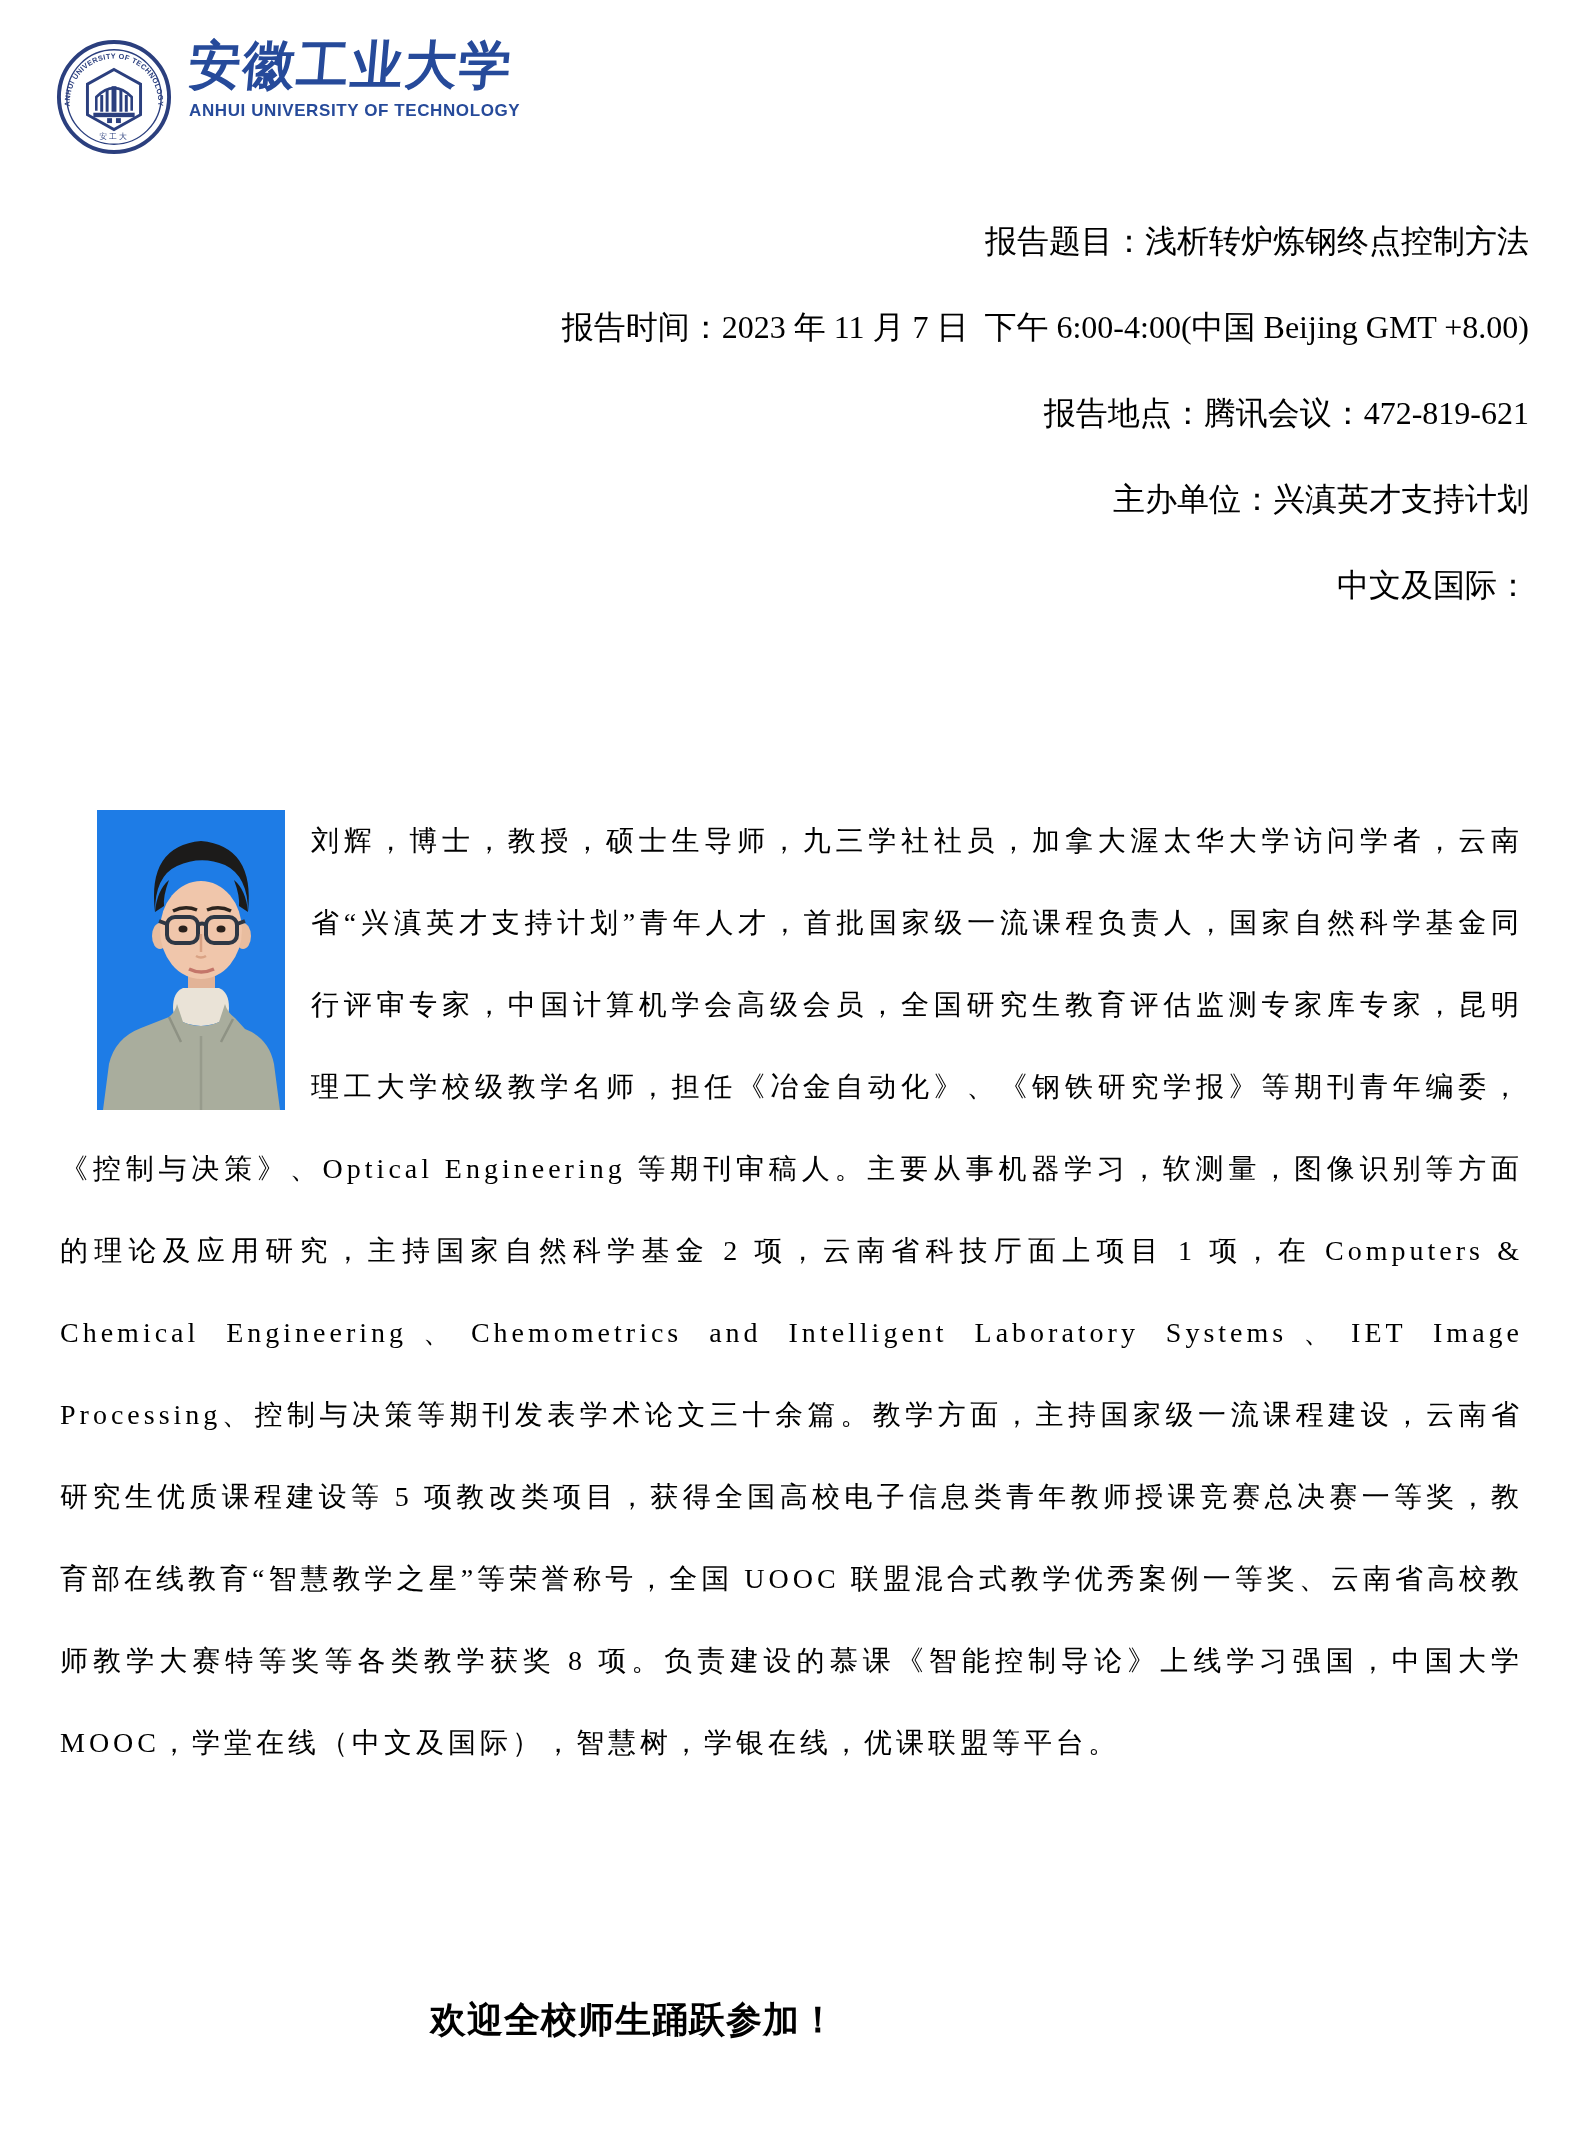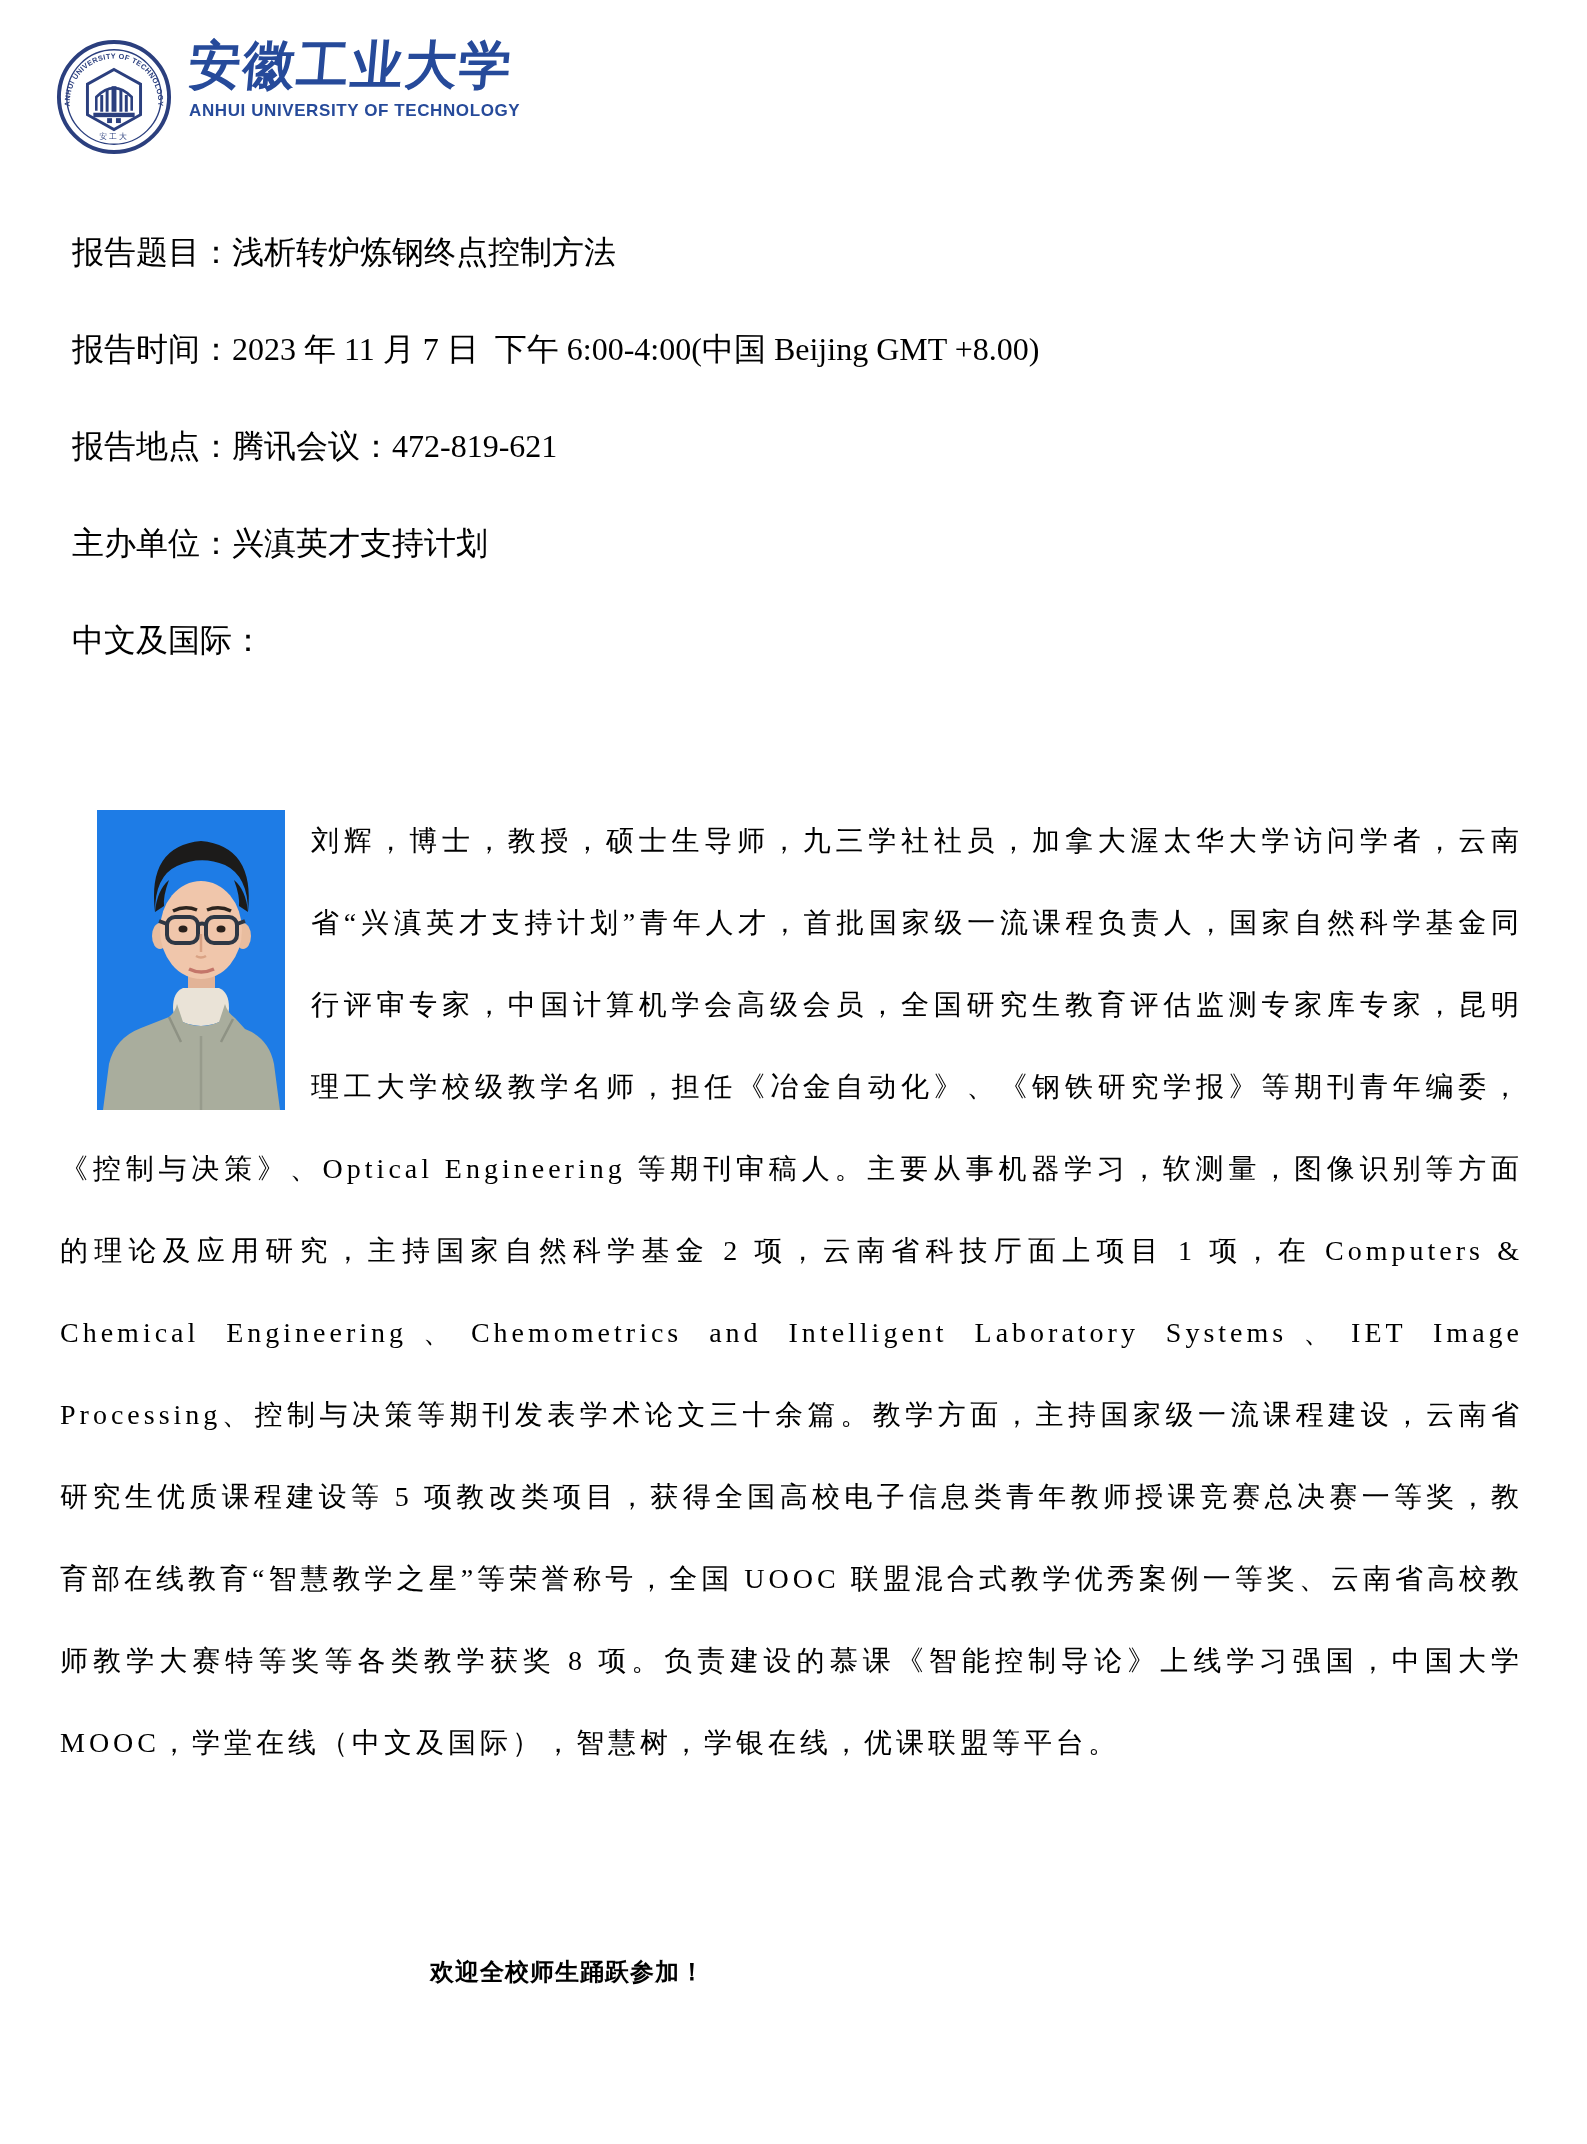--- a/index.html
+++ b/index.html
@@ -20,36 +20,36 @@
     letter-spacing:2px;line-height:1.15;
     transform:skewX(-5deg);
   }
   .brand-en{
     font-family:"Liberation Sans","DejaVu Sans",sans-serif;
     font-size:17px;font-weight:bold;color:#264a9a;
     letter-spacing:0.6px;margin-top:5px;
   }
   
   .details{position:absolute;left:60px;top:198px;width:1470px;}
-  .details p{margin:12px;font-size:32px;line-height:85px;white-space:pre;}
+  .details p{margin:1px;font-size:32px;line-height:85px;white-space:pre;text-align:right;}
   
   .bio{
     position:absolute;left:60px;top:800px;width:1463px;
     font-size:28px;line-height:82px;
     text-align:justify;letter-spacing:4px;
   }
   .photo{
     float:left;display:block;
     width:188px;height:300px;
     margin:10px 26px 8px 37px;
   }
   
   .footer{
-    position:absolute;left:430px;top:1956px;
-    font-size:24px;font-weight:bold;letter-spacing:1px;
+    position:absolute;left:430px;top:1996px;
+    font-size:36px;font-weight:bold;letter-spacing:1px;
   }
 </style>
 </head>
 <body>
 
 <div class="page">
 
   <div class="header">
     <svg class="seal" viewBox="0 0 120 120" xmlns="http://www.w3.org/2000/svg">
       <circle cx="60" cy="60" r="56" fill="#ffffff" stroke="#2b3f7e" stroke-width="4"></circle>

